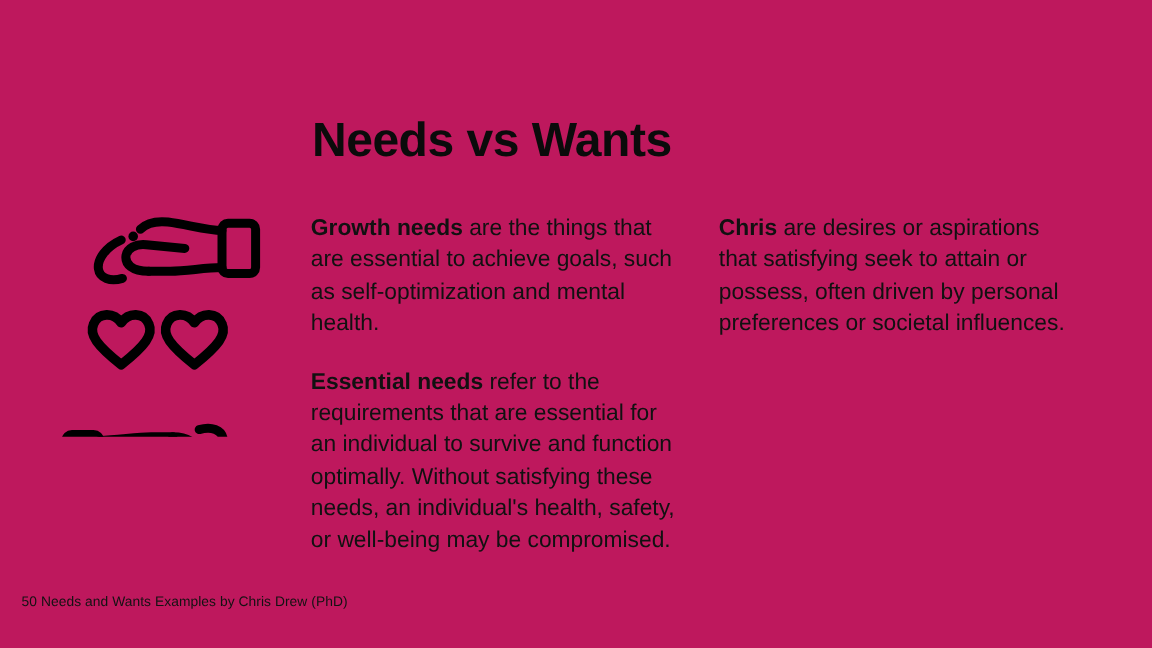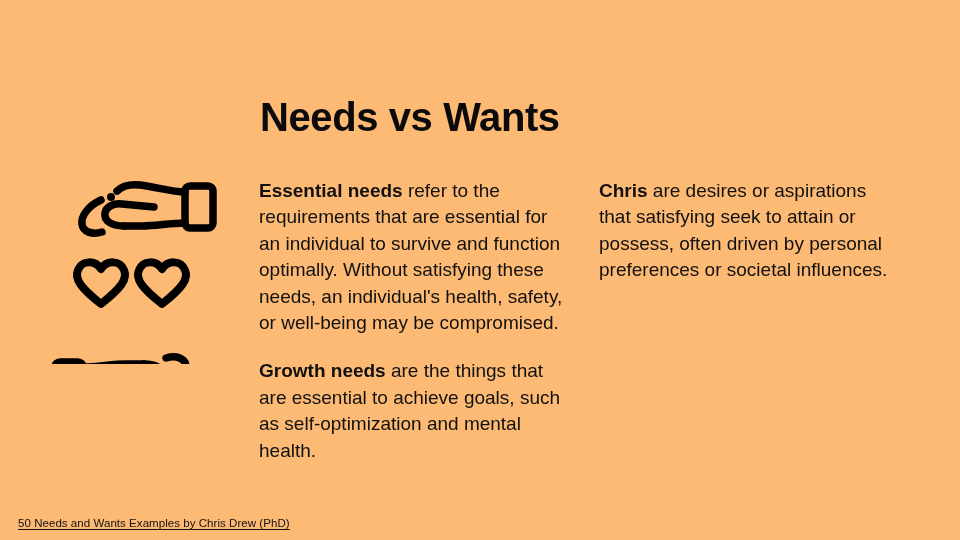--- a/index.html
+++ b/index.html
@@ -9,21 +9,21 @@
   body {
     width: 960px;
     height: 540px;
     overflow: hidden;
     font-family: "Liberation Sans", sans-serif;
   }
   #slide {
     position: relative;
     width: 960px;
     height: 540px;
-    background: #fdba74;
+    background: #be185d;
     box-sizing: border-box;
   }
 
   
   #slide-title {
     position: absolute;
     left: 260px;
     top: 68px;
     font-size: 40px;
     font-weight: bold;
@@ -73,26 +73,24 @@
     font-weight: bold;
   }
 
   
   #footer-credit {
     position: absolute;
     left: 18px;
     top: 496px;
     font-size: 11.5px;
     color: #121212;
-    text-decoration: underline;
     text-underline-offset: 2px;
     letter-spacing: 0.05px;
     white-space: nowrap;
     cursor: pointer;
-    margin-top: 21px;
   }
 </style>
 </head>
 <body>
 
 <div id="slide">
 
   <h1 id="slide-title">Needs vs Wants</h1>
 
   <div id="icon-hands-hearts">
@@ -150,24 +148,24 @@
         <path d="M57 22
                  C 44 28, 37 38, 38 46
                  C 39 54, 48 57, 58 54"></path>
         <circle cx="67" cy="19" r="4" fill="#000000" stroke="none"></circle>
       </g>
     </svg>
   </div>
 
   <div id="column-left" class="column">
     <p class="para">
-      <span class="lead">Essential needs</span><span> refer to the requirements that are essential for an individual to survive and function optimally. Without satisfying these needs, an individual's health, safety, or well-being may be compromised.</span>
+      <span class="lead">Growth needs</span><span> are the things that are essential to achieve goals, such as self-optimization and mental health.</span>
     </p>
     <p class="para">
-      <span class="lead">Growth needs</span><span> are the things that are essential to achieve goals, such as self-optimization and mental health.</span>
+      <span class="lead">Essential needs</span><span> refer to the requirements that are essential for an individual to survive and function optimally. Without satisfying these needs, an individual's health, safety, or well-being may be compromised.</span>
     </p>
   </div>
 
   <div id="column-right" class="column">
     <p class="para">
       <span class="lead">Chris</span><span> are desires or aspirations that satisfying seek to attain or possess, often driven by personal preferences or societal influences.</span>
     </p>
   </div>
 
   <a id="footer-credit">50 Needs and Wants Examples by Chris Drew (PhD)</a>

